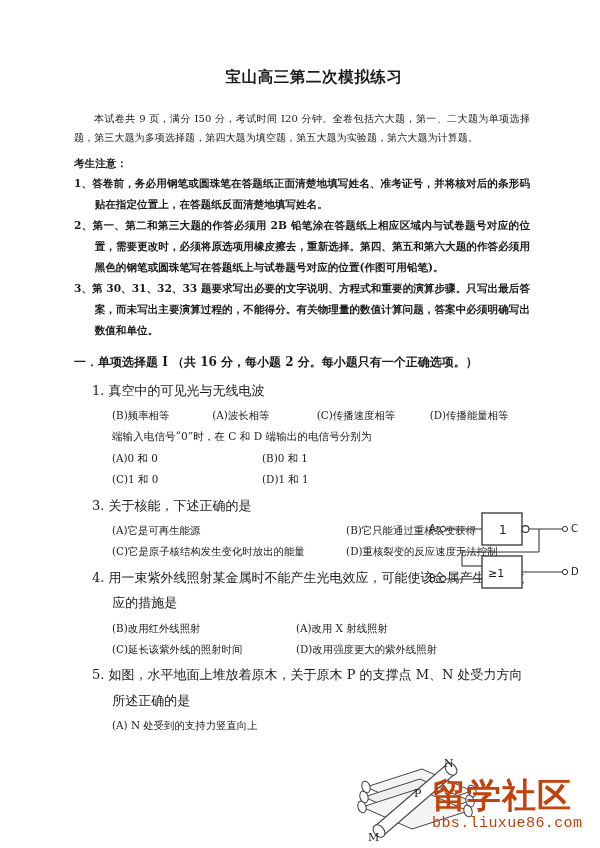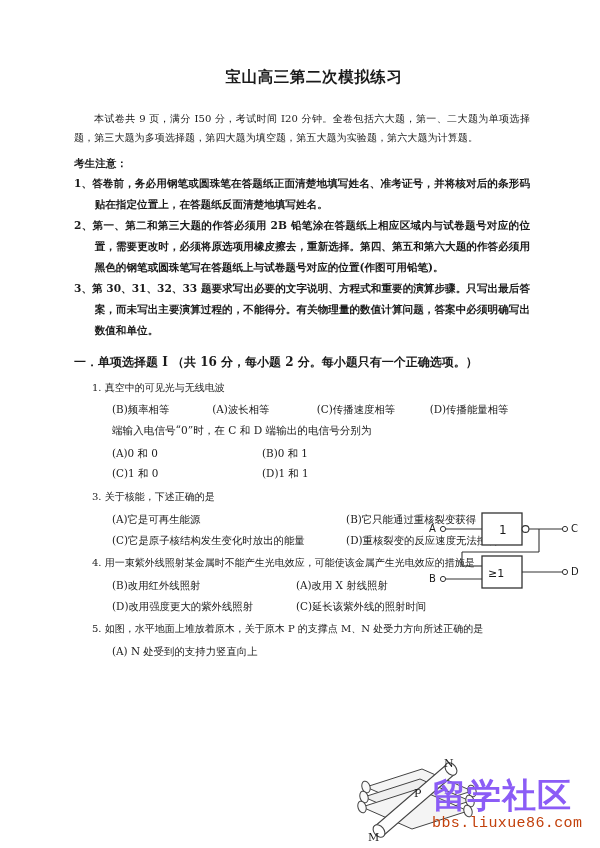--- a/index.html
+++ b/index.html
@@ -86,21 +86,21 @@
     margin: 10px 0 4px 0;
     line-height: 1.9;
   }
 
   
   .q {
     margin: 0 0 0 0;
     position: relative;
   }
   .q-stem {
-    font-size: 10px;
+    font-size: 13px;
     line-height: 1.95;
     padding-left: 1.55em;
     text-indent: -1.55em;
     margin: 3px 0 0 18px;
   }
   .q-stem2 {
     font-size: 10.6px;
     line-height: 1.95;
     margin: 0 0 0 38px;
   }
@@ -154,21 +154,21 @@
     width: 168px;
     height: 70px;
     pointer-events: none;
     user-select: none;
   }
   .wm-main {
     font-family: "DejaVu Sans", "Liberation Sans", sans-serif;
     font-weight: bold;
     font-size: 34px;
     letter-spacing: 1px;
-    color: #8b5cf6;
+    color: #c2410c;
     line-height: 1;
     white-space: nowrap;
   }
   .wm-sub {
     font-family: Liberation Mono, monospace;
     font-size: 15px;
     color: #c2410c;
     letter-spacing: 0.4px;
     margin-top: 3px;
     white-space: nowrap;
@@ -232,22 +232,22 @@
     </div>
 
     <div class="q">
       <div class="q-stem">
         <span>4.</span>
         <span>用一束紫外线照射某金属时不能产生光电效应，可能使该金属产生光电效应的措施是</span>
       </div>
       <div class="opts two-narrow">
         <span class="opt">(B)改用红外线照射</span>
         <span class="opt">(A)改用 X 射线照射</span>
+        <span class="opt">(C)延长该紫外线的照射时间</span>
         <span class="opt">(D)改用强度更大的紫外线照射</span>
-        <span class="opt">(C)延长该紫外线的照射时间</span>
       </div>
     </div>
 
     <div class="q">
       <div class="q-stem">
         <span>5.</span>
         <span>如图，水平地面上堆放着原木，关于原木 P 的支撑点 M、N 处受力方向所述正确的是</span>
       </div>
       <div class="opts single">
         <span class="opt">(A) N 处受到的支持力竖直向上</span>

